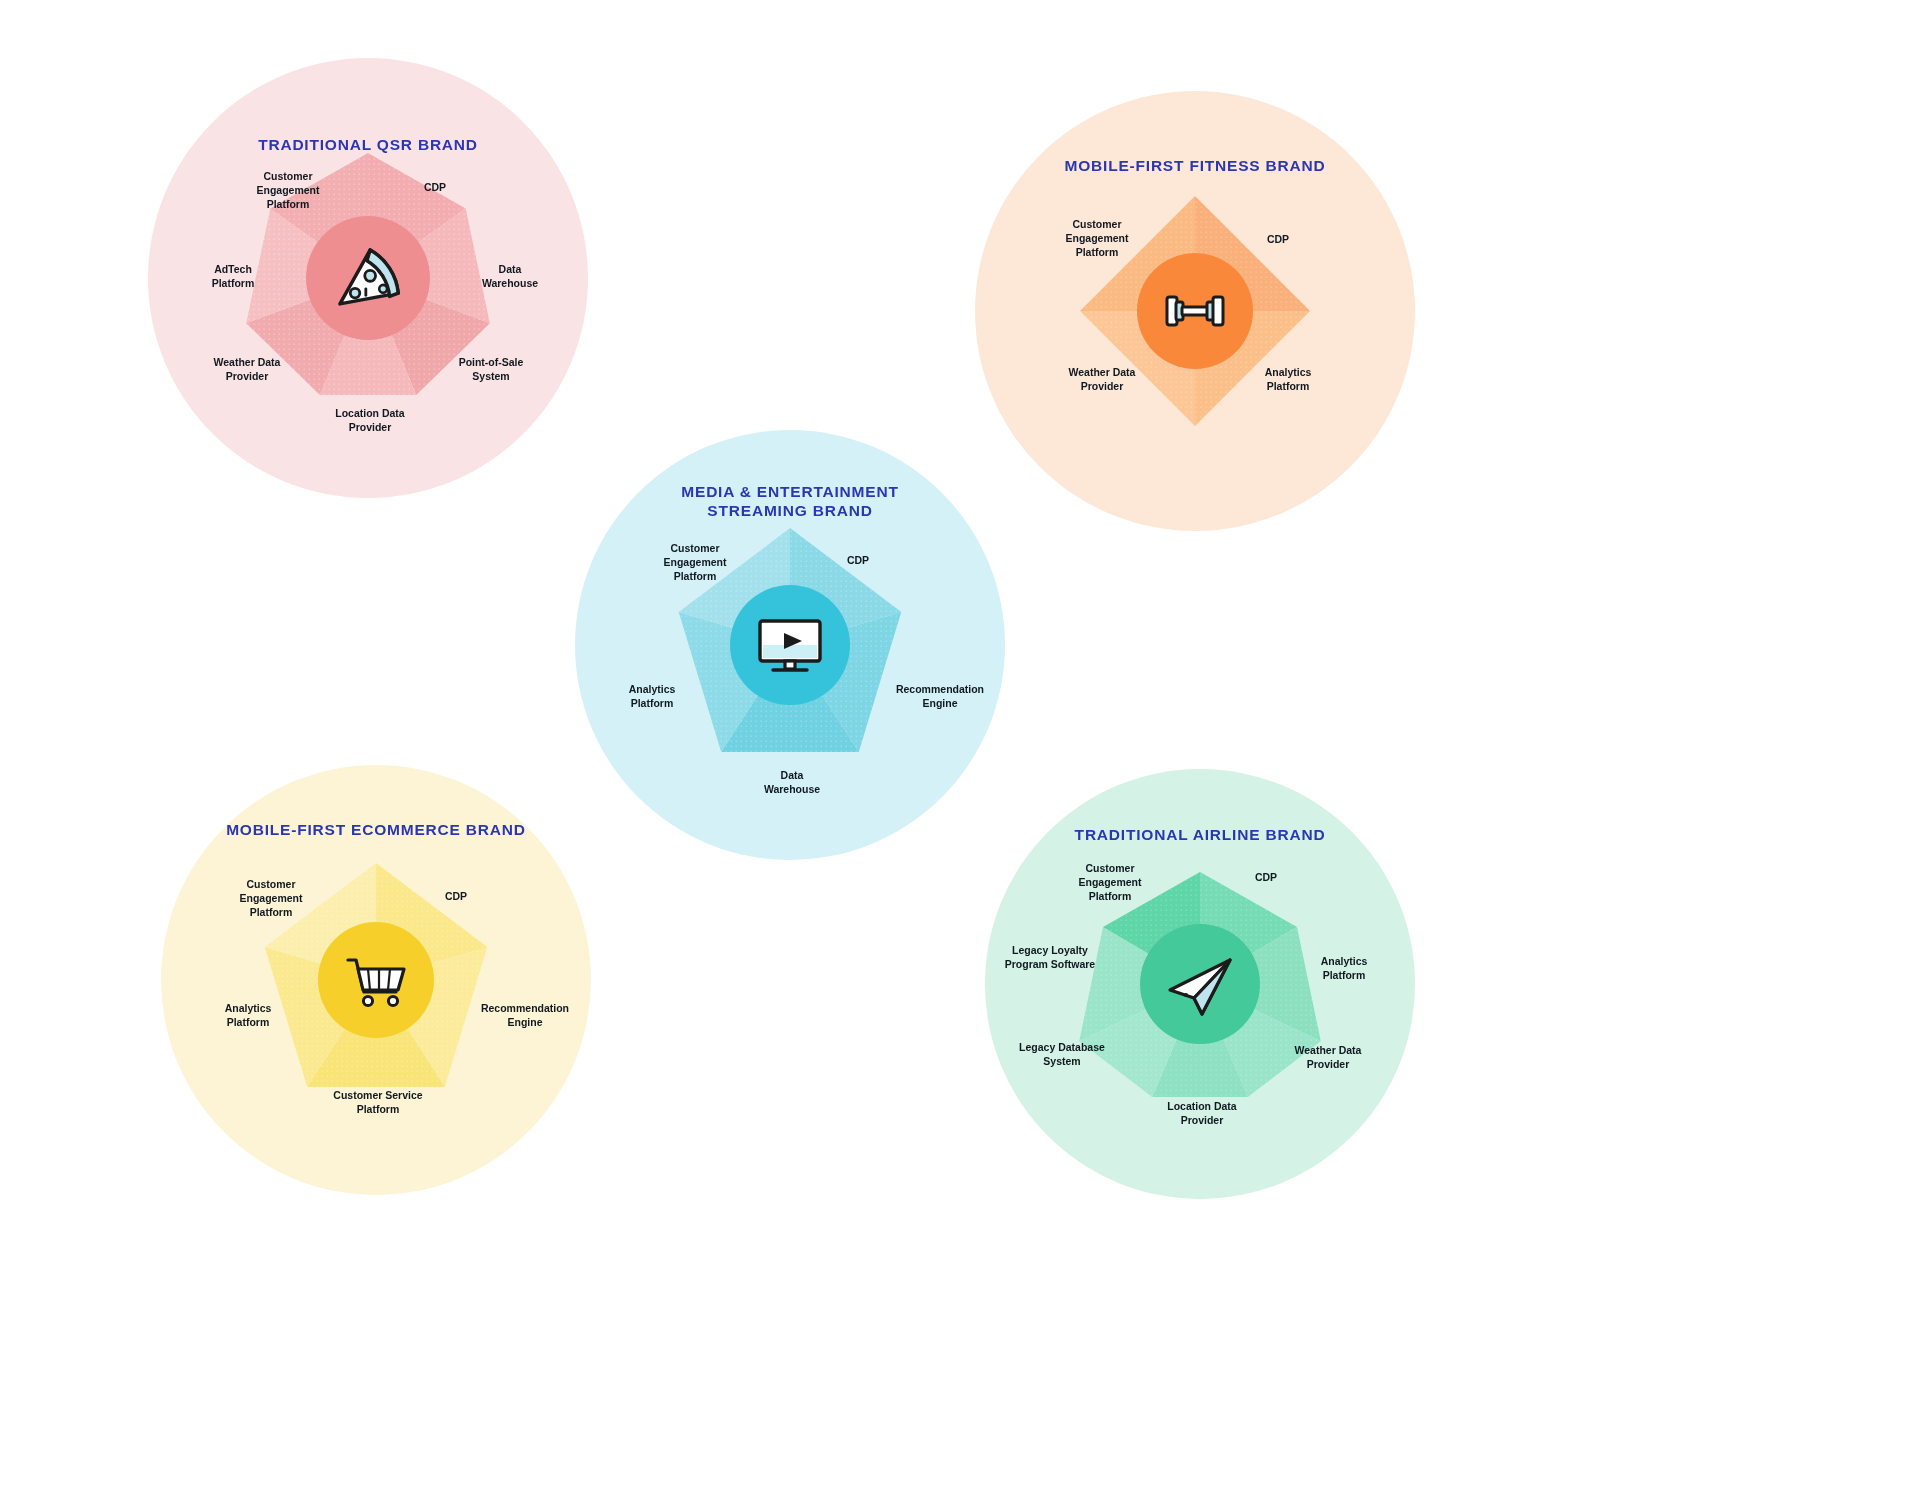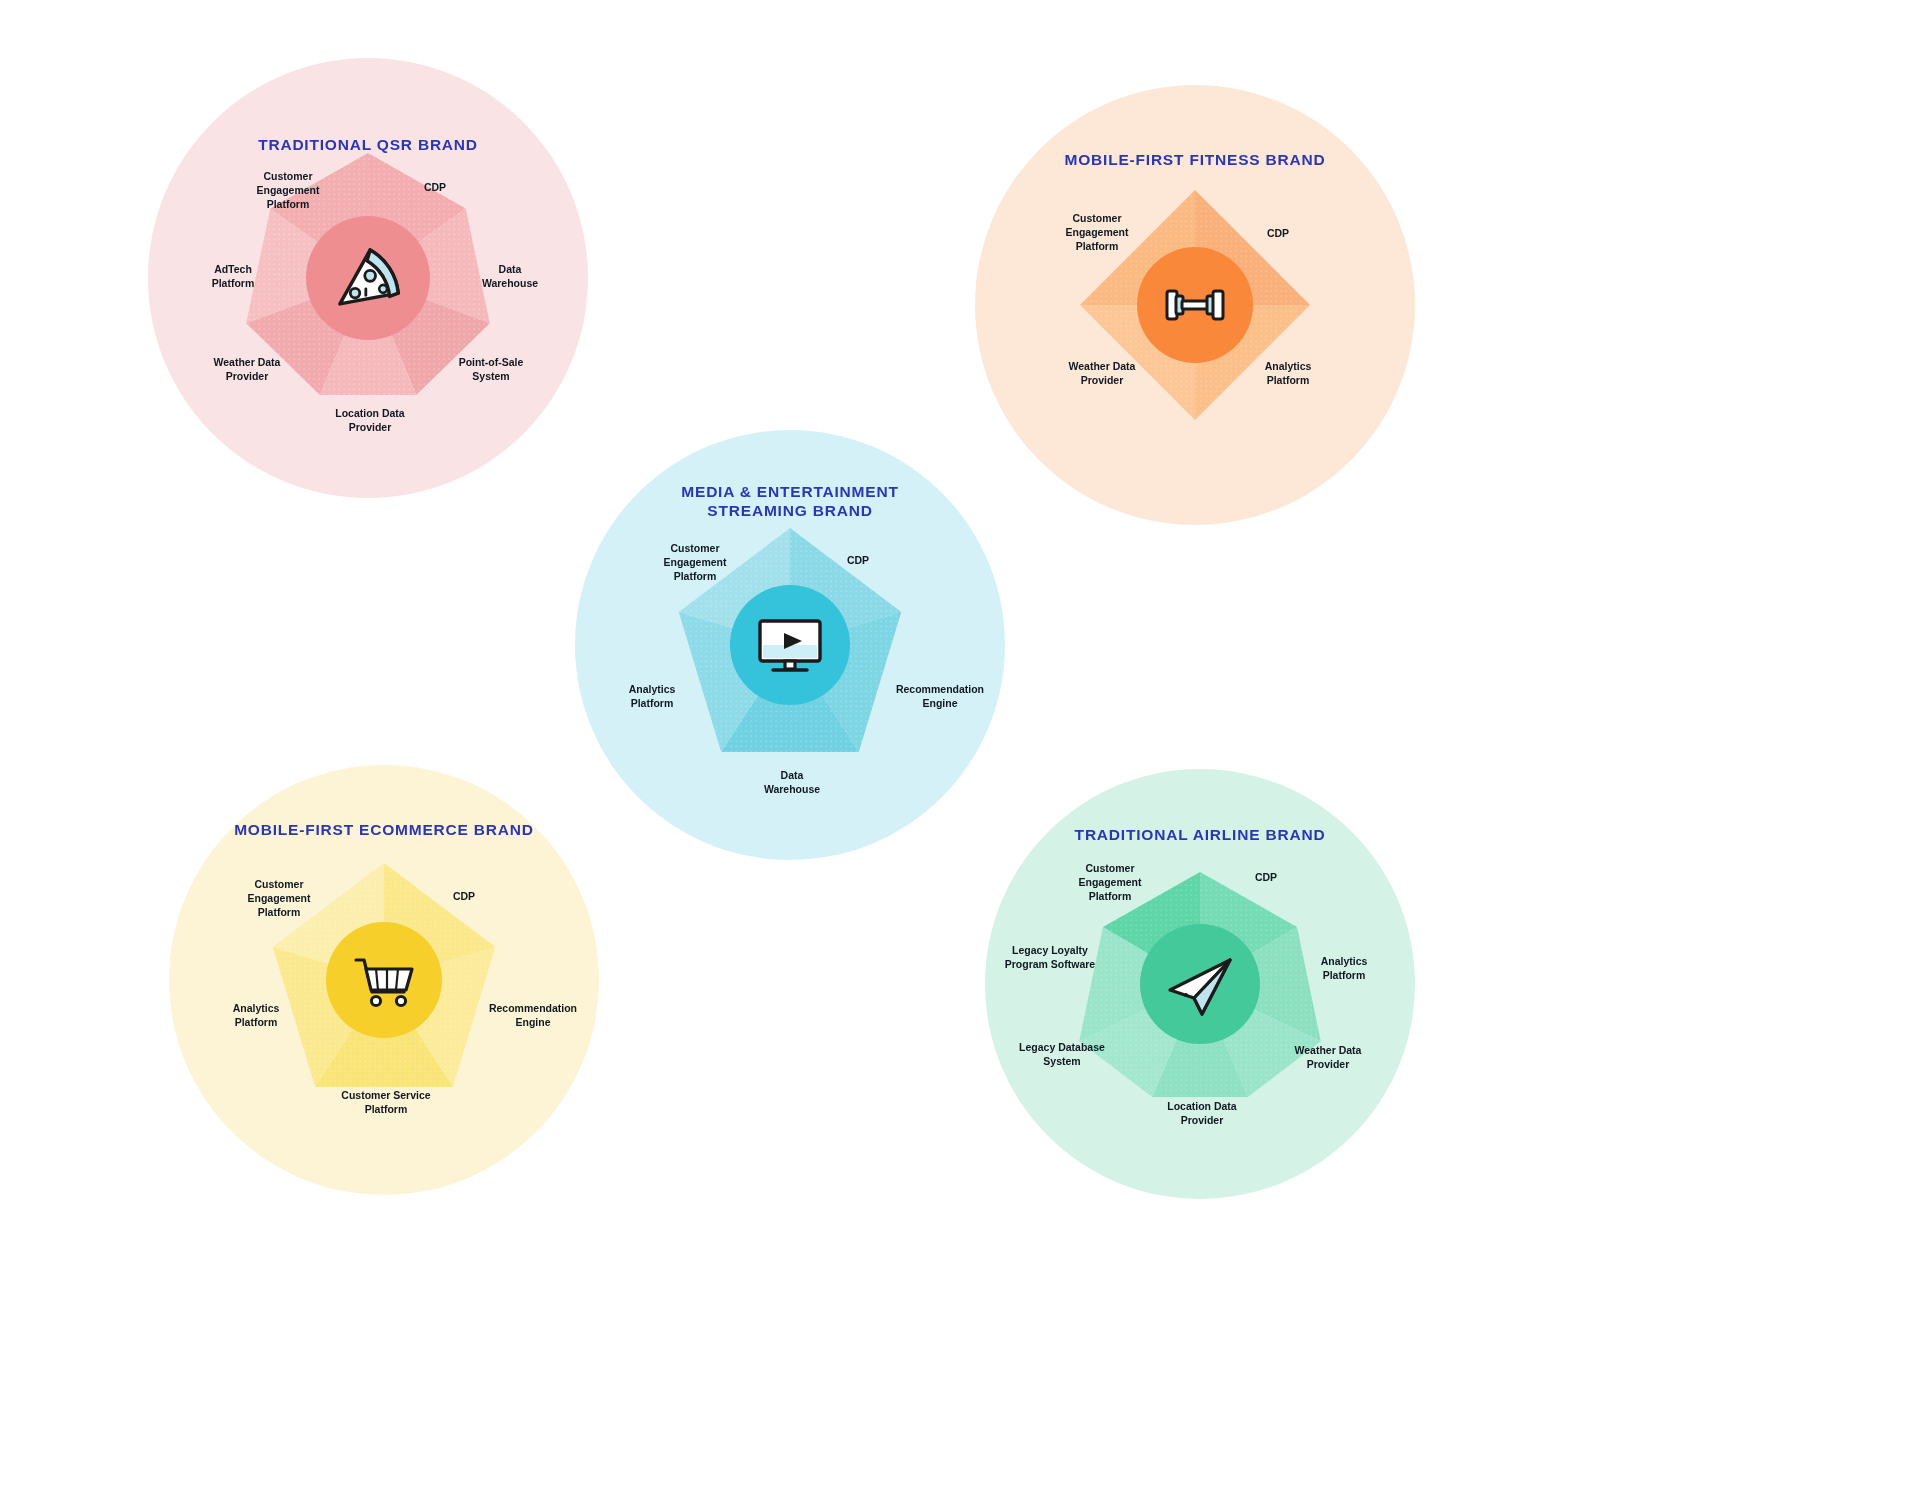--- a/index.html
+++ b/index.html
@@ -95,21 +95,21 @@
 
       <text class="spoke-label" x="85" y="215" text-anchor="middle" font-size="10.5">AdTech</text>
       <text class="spoke-label" x="85" y="229" text-anchor="middle" font-size="10.5">Platform</text>
 
       <text class="spoke-label" x="140" y="122" text-anchor="middle" font-size="10.5">Customer</text>
       <text class="spoke-label" x="140" y="136" text-anchor="middle" font-size="10.5">Engagement</text>
       <text class="spoke-label" x="140" y="150" text-anchor="middle" font-size="10.5">Platform</text>
     </svg>
   </div>
 
-  <div class="cluster" style="left:975px; top:85px; width:440px; height:440px;">
+  <div class="cluster" style="left:975px; top:91px; width:440px; height:440px;">
     <svg class="cluster-svg" width="440" height="440" viewBox="0 0 440 440">
       <defs>
         <pattern id="dots-fit" width="5" height="5" patternUnits="userSpaceOnUse">
           <circle cx="1.2" cy="1.2" r="0.85" fill="#ffffff" opacity="0.5"></circle>
         </pattern>
       </defs>
 
       <circle cx="220" cy="220" r="220" fill="#fde8d8"></circle>
 
       <g>
@@ -188,21 +188,21 @@
 
       <text class="spoke-label" x="82" y="268" text-anchor="middle" font-size="10.5">Analytics</text>
       <text class="spoke-label" x="82" y="282" text-anchor="middle" font-size="10.5">Platform</text>
 
       <text class="spoke-label" x="125" y="127" text-anchor="middle" font-size="10.5">Customer</text>
       <text class="spoke-label" x="125" y="141" text-anchor="middle" font-size="10.5">Engagement</text>
       <text class="spoke-label" x="125" y="155" text-anchor="middle" font-size="10.5">Platform</text>
     </svg>
   </div>
 
-  <div class="cluster" style="left:164px; top:760px; width:440px; height:440px;">
+  <div class="cluster" style="left:156px; top:760px; width:440px; height:440px;">
     <svg class="cluster-svg" width="440" height="440" viewBox="0 0 440 440">
       <defs>
         <pattern id="dots-ecom" width="5" height="5" patternUnits="userSpaceOnUse">
           <circle cx="1.2" cy="1.2" r="0.85" fill="#ffffff" opacity="0.55"></circle>
         </pattern>
       </defs>
 
       <circle cx="220" cy="220" r="215" fill="#fdf4d5"></circle>
 
       <g>

